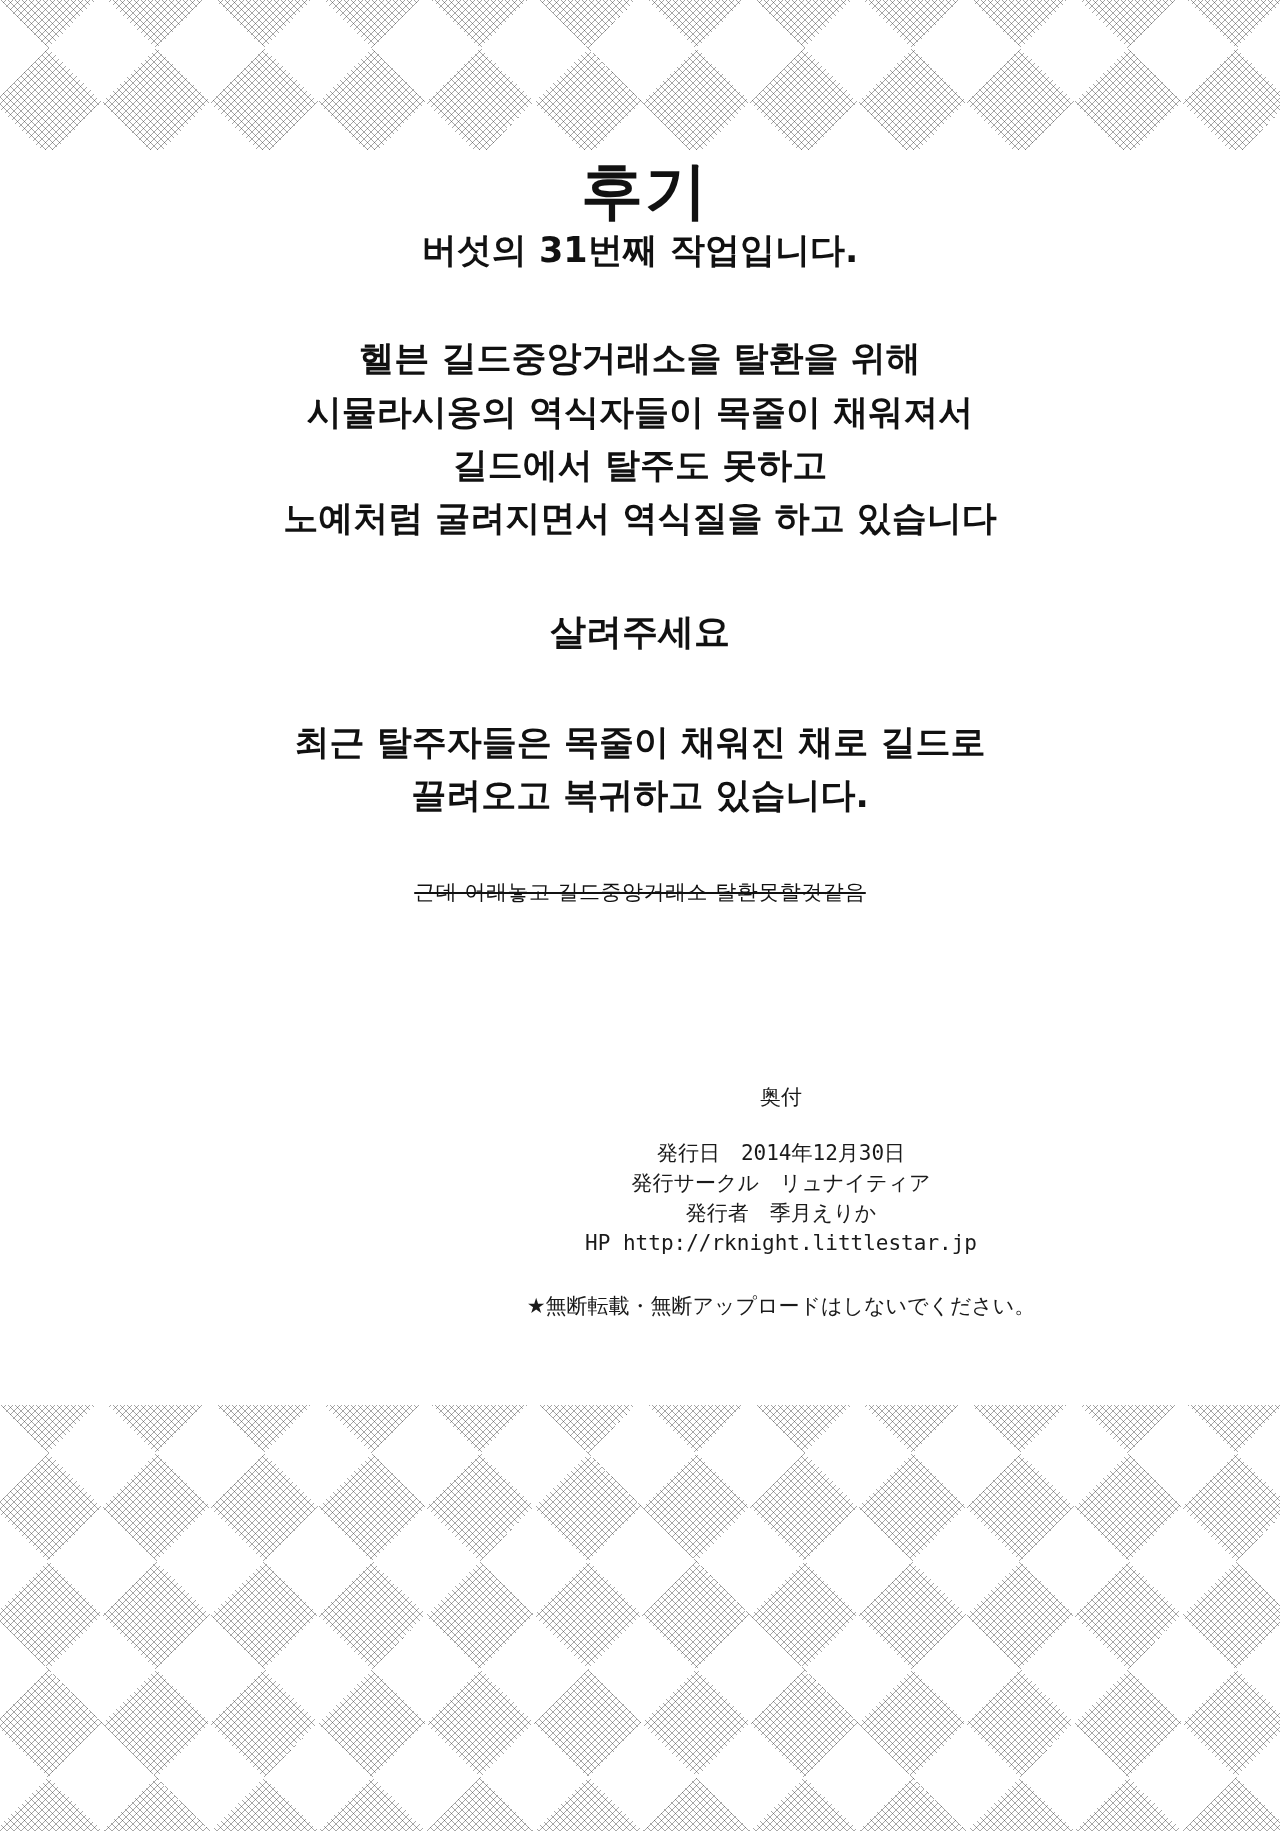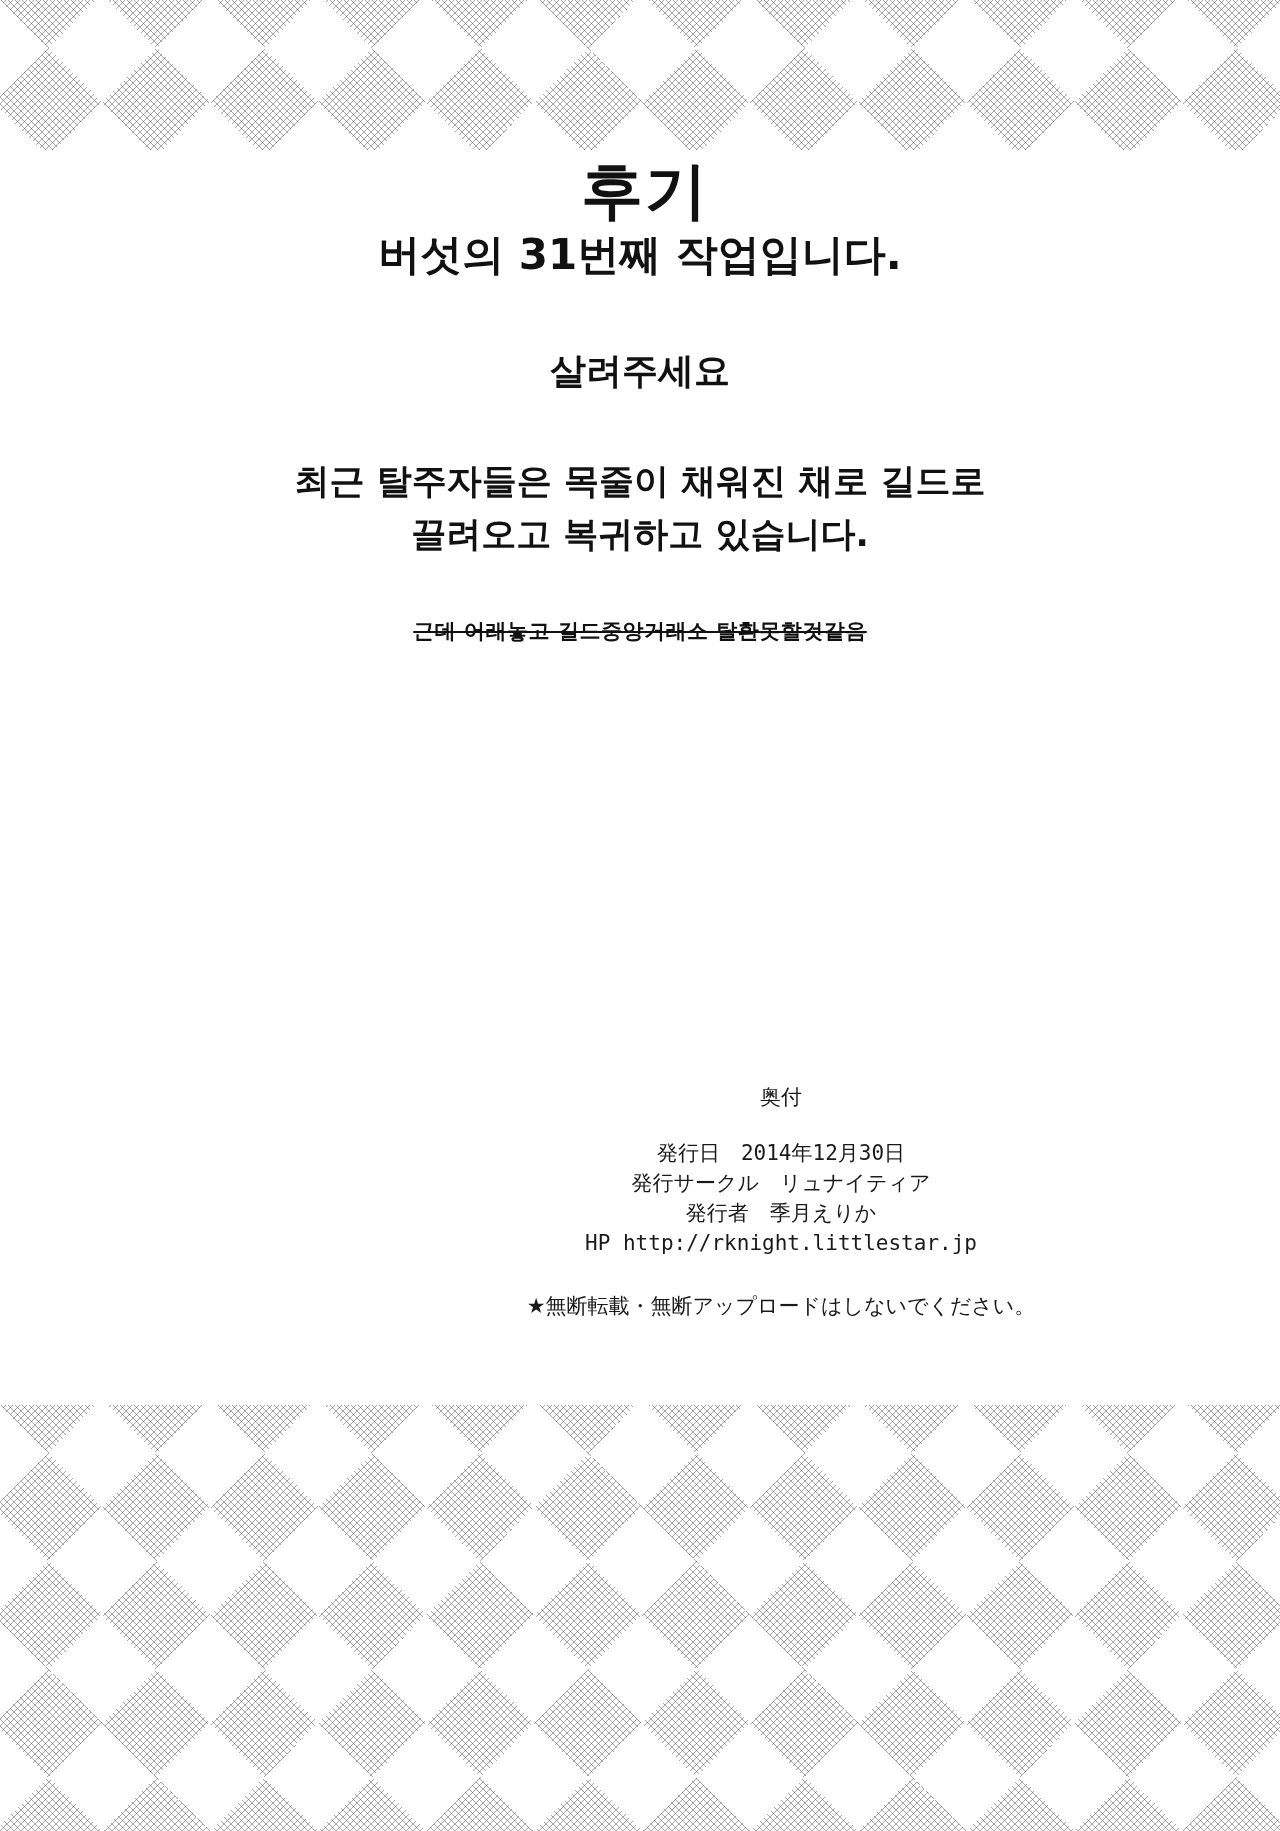--- a/index.html
+++ b/index.html
@@ -75,21 +75,21 @@
   }
   #afterword-title {
     font-size: 62px;
     font-weight: 700;
     letter-spacing: 2px;
     line-height: 1.05;
     margin: 0 0 4px 0;
     padding-left: 10px;
   }
   #afterword-subtitle {
-    font-size: 42px;
+    font-size: 35px;
     font-weight: 700;
     line-height: 1.35;
     margin: 0;
   }
 
   .para {
     font-size: 35px;
     font-weight: 700;
     line-height: 1.52;
     margin: 0;
@@ -97,21 +97,21 @@
   #para-1 { margin-top: 58px; }
   #para-2 { margin-top: 56px; }
   #para-3 {
     margin-top: 60px;
     font-size: 36px;
   }
 
   #strikethrough-note {
     margin-top: 56px;
     font-size: 21px;
-    font-weight: 700;
+    font-weight: 400;
     text-decoration: line-through;
     text-decoration-thickness: 2px;
     letter-spacing: 0.5px;
   }
 
   
   #colophon {
     position: absolute;
     left: 481px;
     top: 1085px;
@@ -152,20 +152,24 @@
 <div class="lattice" id="lattice-top"></div>
 
 <div id="page-panel"></div>
 
 <section id="afterword">
 
   <h1 id="afterword-title">후기</h1>
 
   <p id="afterword-subtitle">버섯의 31번째 작업입니다.</p>
 
+  <p class="para" id="para-1" style="white-space: pre-line;">헬븐 길드중앙거래소을 탈환을 위해
+시뮬라시옹의 역식자들이 목줄이 채워져서
+길드에서 탈주도 못하고
+노예처럼 굴려지면서 역식질을 하고 있습니다</p>
 
   <p class="para" id="para-3" style="white-space: pre-line;">살려주세요</p>
 
   <p class="para" id="para-2" style="white-space: pre-line;">최근 탈주자들은 목줄이 채워진 채로 길드로
 끌려오고 복귀하고 있습니다.</p>
 
   <p id="strikethrough-note">근데 어래놓고 길드중앙거래소 탈환못할것같음</p>
 
 </section>
 

